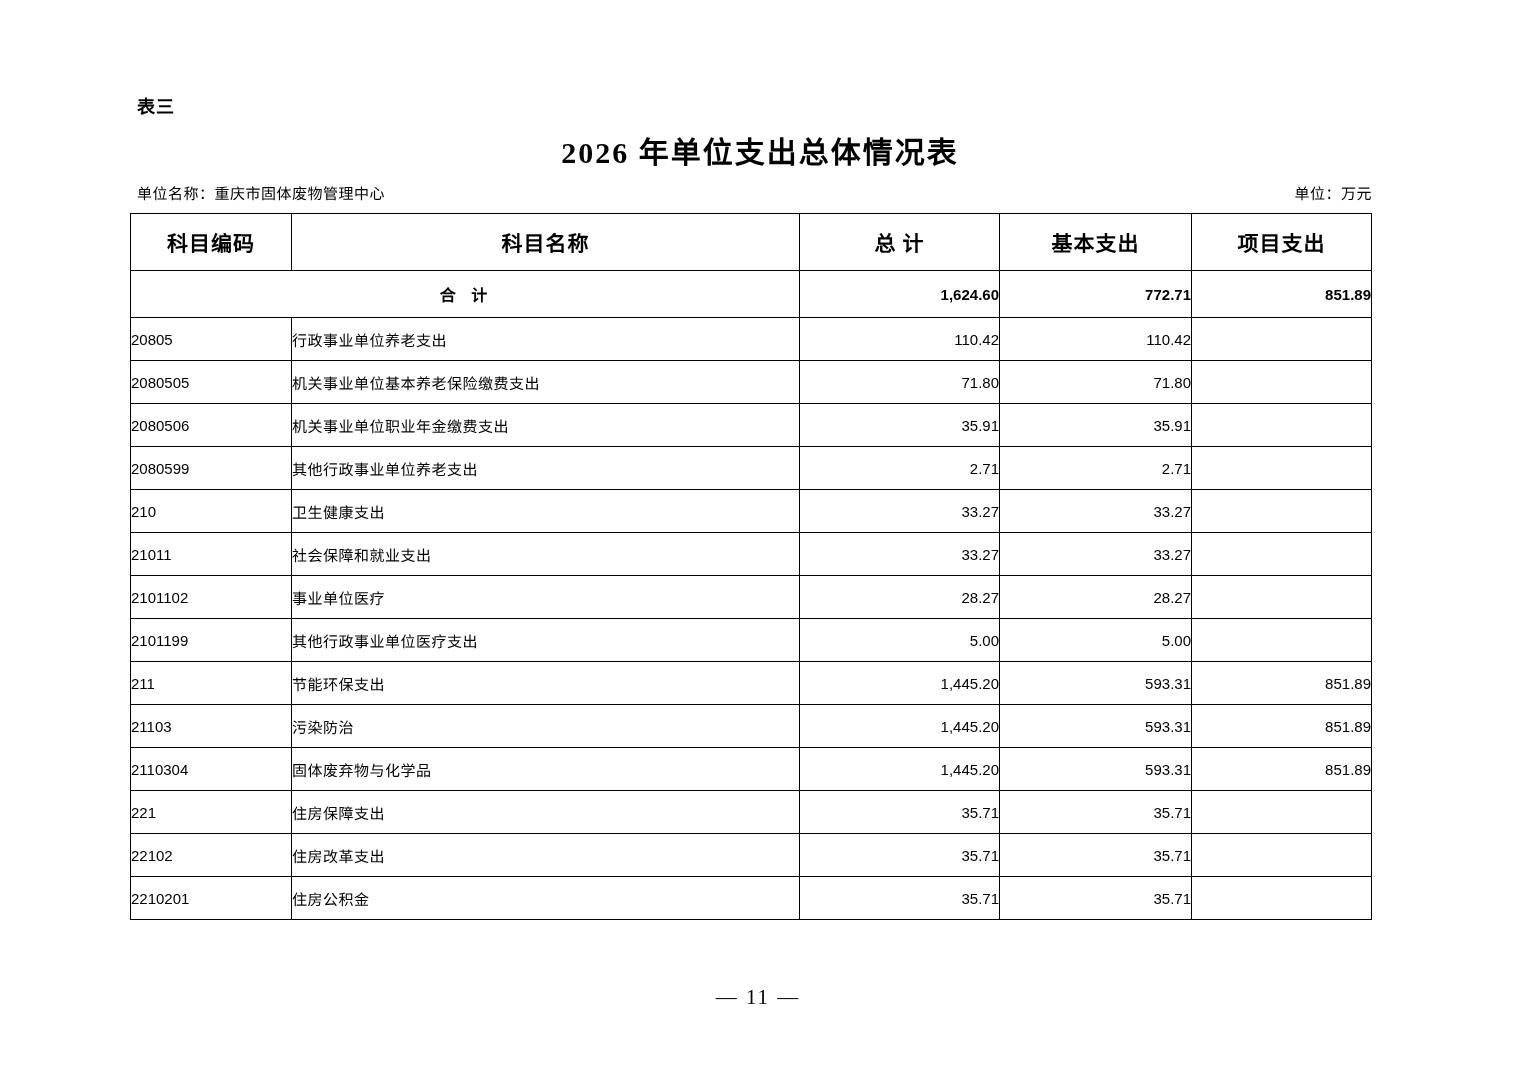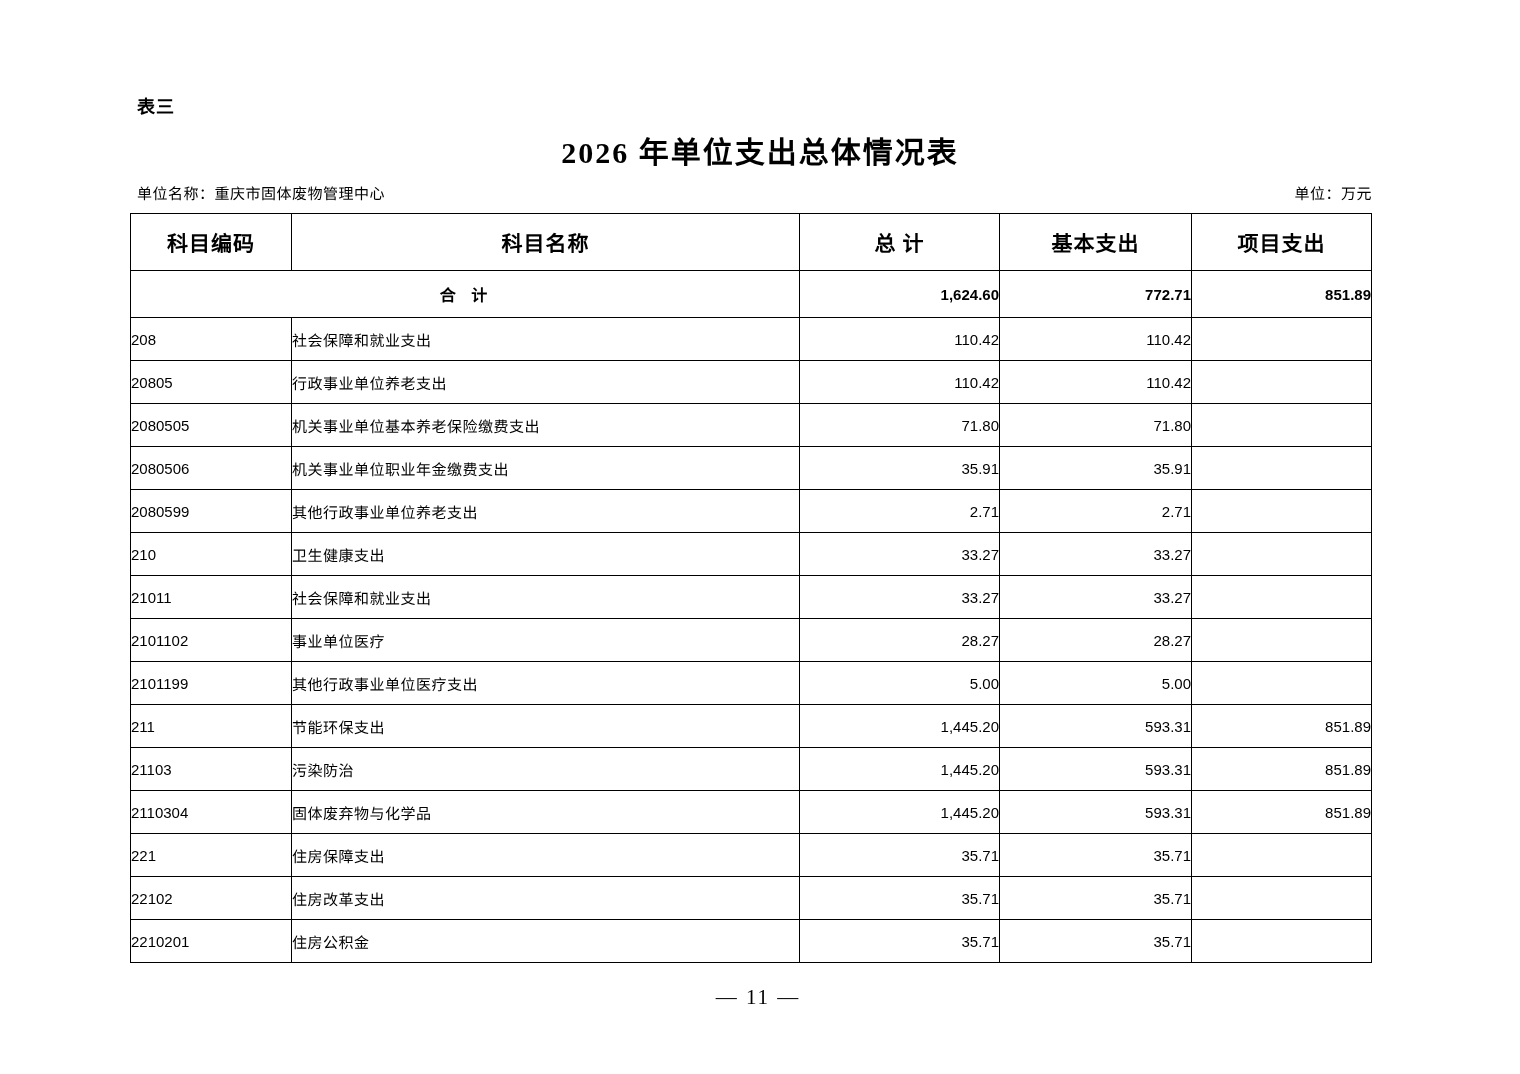--- a/index.html
+++ b/index.html
@@ -168,27 +168,20 @@
         <th class="hdr">项目支出</th>
       </tr>
     </thead>
     <tbody id="table-body">
       <tr class="total-row">
         <td class="total-label" colspan="2">合    计</td>
         <td class="num bold">1,624.60</td>
         <td class="num bold">772.71</td>
         <td class="num bold">851.89</td>
       </tr>
-    <tr class="data-row">
-          <td class="code indent-1">208</td>
-          <td class="name name-indent-0">社会保障和就业支出</td>
-          <td class="num">110.42</td>
-          <td class="num">110.42</td>
-          <td class="num"></td>
-        </tr>
         <tr class="data-row">
           <td class="code indent-2">20805</td>
           <td class="name name-indent-1">行政事业单位养老支出</td>
           <td class="num">110.42</td>
           <td class="num">110.42</td>
           <td class="num"></td>
         </tr>
         <tr class="data-row">
           <td class="code indent-3">2080505</td>
           <td class="name name-indent-1">机关事业单位基本养老保险缴费支出</td>

